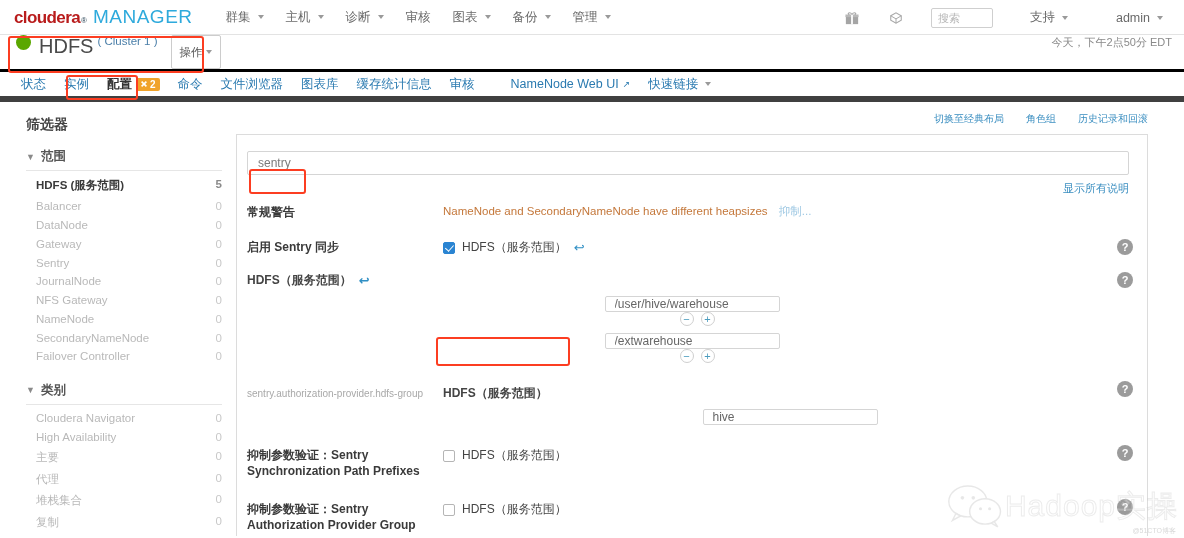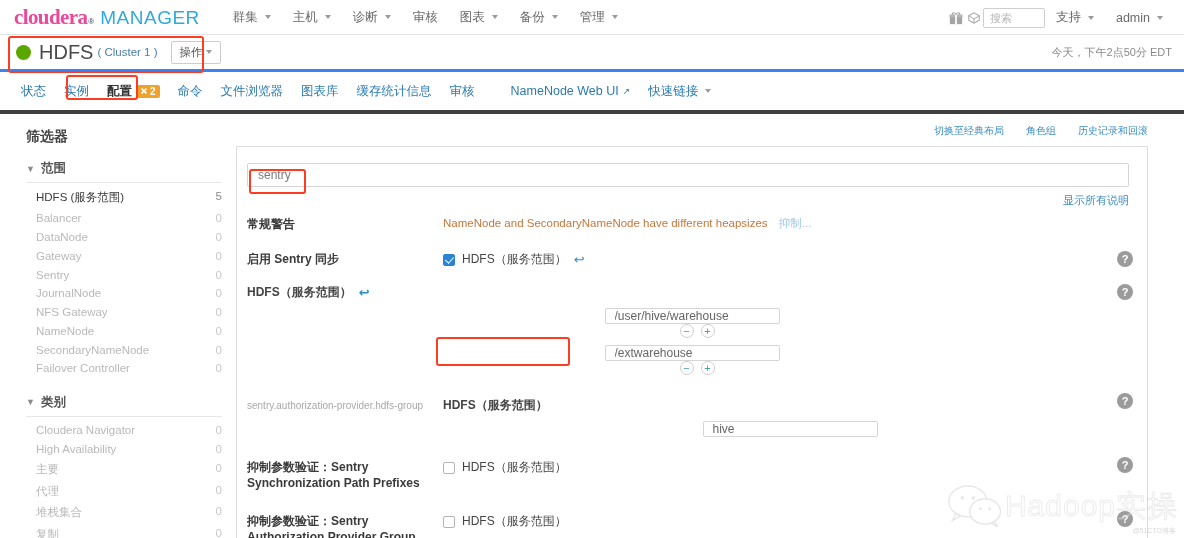--- a/index.html
+++ b/index.html
@@ -19,69 +19,69 @@
     position: relative;
     height: 35px;
     background: #ffffff;
     border-bottom: 1px solid #e3e3e3;
     display: flex;
     align-items: center;
     padding-left: 14px;
   }
   .brand { display:flex; align-items:baseline; margin-right: 22px; }
   .brand-cloudera {
-    font-size: 21px; font-weight: bold; color: #ec4899; letter-spacing:-0.6px;
-    font-family:Liberation Serif, serif;
+    font-size: 17px; font-weight: bold; color: #b91c1c; letter-spacing:-0.6px;
+    font-family:Liberation Sans, sans-serif;
   }
   .brand-reg { font-size:8px; color:#1f3a4d; vertical-align:super; margin-left:1px;}
   .brand-manager {
     font-size: 19px; color: #2eaadc; margin-left: 6px; letter-spacing:0.5px;
     font-family:"Liberation Sans", sans-serif;
   }
   .nav-items { display:flex; align-items:center; }
   .nav-item {
     font-size: 12.5px; color:#6a6a6a; padding: 4px 11px; cursor:pointer;
     white-space:nowrap; display:flex; align-items:center; gap:4px;
   }
   .caret {
     width:0;height:0;border-left:3.5px solid transparent;border-right:3.5px solid transparent;
     border-top:4px solid #9a9a9a; display:inline-block; margin-left:3px;
   }
-  .nav-right { position:absolute; right:10px; top:0; height:35px; display:flex; align-items:center; gap:0;}
+  .nav-right { position:absolute; right:10px; top:0; height:35px; display:flex; align-items:center; gap:26px;}
   .icon-btn { width:18px;height:18px;display:flex;align-items:center;justify-content:center;cursor:pointer;opacity:.6;}
   .search-box {
     width:62px; height:20px; border:1px solid #cfcfcf; border-radius:2px;
     background:#fff; font-size:11px; color:#b0b0b0; padding:0 6px; line-height:18px;
   }
   .search-box::placeholder { color:#b5b5b5; }
 
   
   .svc-header {
-    position:relative; height:37px; display:flex; align-items:center;
-    padding-left:16px; border-bottom:3px solid #3b82f6; background:#fff;
+    position:relative; height:37px; display:flex; 
+    padding-left:16px; border-bottom:3px solid #000000; background:#fff;
   }
   .status-dot { width:15px;height:15px;border-radius:50%;background:#5aa700; margin-right:8px; flex:none;}
   .svc-title { font-size:20px; color:#4a4a4a; font-weight:normal; }
   .svc-cluster { font-size:11.5px; color:#4a7ea8; margin-left:4px; }
   .btn-action {
     margin-left:13px; border:1px solid #ccc; border-radius:2px; background:#fff;
     font-size:11.5px; color:#555; padding:3px 8px; display:flex; align-items:center; cursor:pointer;
   }
   .svc-time { position:absolute; right:12px; font-size:11px; color:#8a8a8a; }
 
   
   .anno {
     position:absolute; border:2px solid #fc3d21; border-radius:3px;
     pointer-events:none; z-index:50;
   }
 
   
   .tabs {
-    height:42px; display:flex; align-items:center; padding-left:12px;
-    border-bottom:4px solid #404040; background:#fff; gap:0px;
+    height:30px; display:flex; align-items:center; padding-left:12px;
+    border-bottom:6px solid #404040; background:#fff; gap:0px;
   }
   .tab {
     font-size:12.5px; color:#2a7ab0; padding:3px 9px; cursor:pointer;
     display:flex; align-items:center; gap:4px; white-space:nowrap;
   }
   .tab.active { color:#333; font-weight:bold; }
   .tab-badge {
     background:#f0a32b; color:#fff; border-radius:2px; font-size:10px;
     padding:1px 4px; display:flex; align-items:center; gap:2px; font-weight:bold;
   }
@@ -99,21 +99,21 @@
   .grp-head {
     display:flex; align-items:center; gap:6px; font-size:12.5px; color:#555;
     font-weight:bold; padding-bottom:5px; border-bottom:1px solid #e6e6e6;
     width:196px; margin-bottom:4px;
   }
   .chev { color:#8a8a8a; font-size:9px; }
   .frow {
     display:flex; justify-content:space-between; width:196px;
     font-size:11.5px; padding:3.4px 0 3.4px 10px; color:#b9b9b9; cursor:pointer;
   }
-  .frow.on { color:#3a3a3a; font-weight:normal; }
+  .frow.on { color:#3a3a3a; font-weight:bold; }
   .frow.on .fcount { color:#8a8a8a; }
   .fcount { color:#c8c8c8; }
   .grp-gap { height:16px; }
 
   
   .panel {
     position:absolute; left:0; top:32px; right:36px; bottom:0;
     border:1px solid #dcdcdc; border-bottom:none; background:#fff;
   }
   .panel-inner { padding:16px 0 0 0; }

